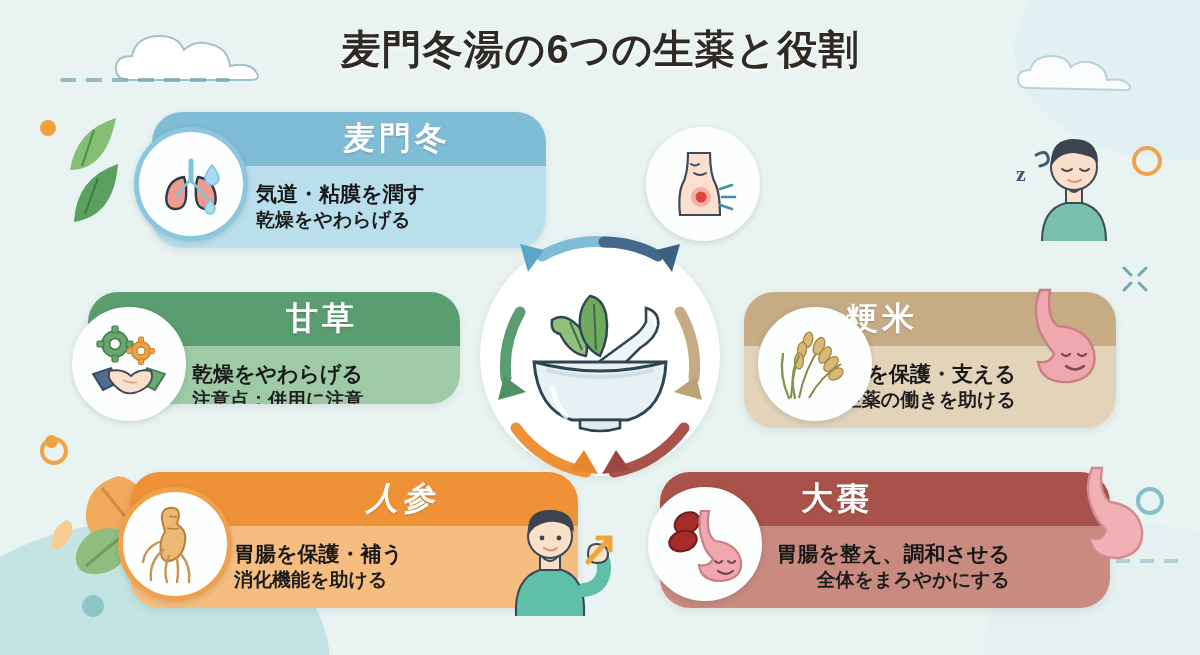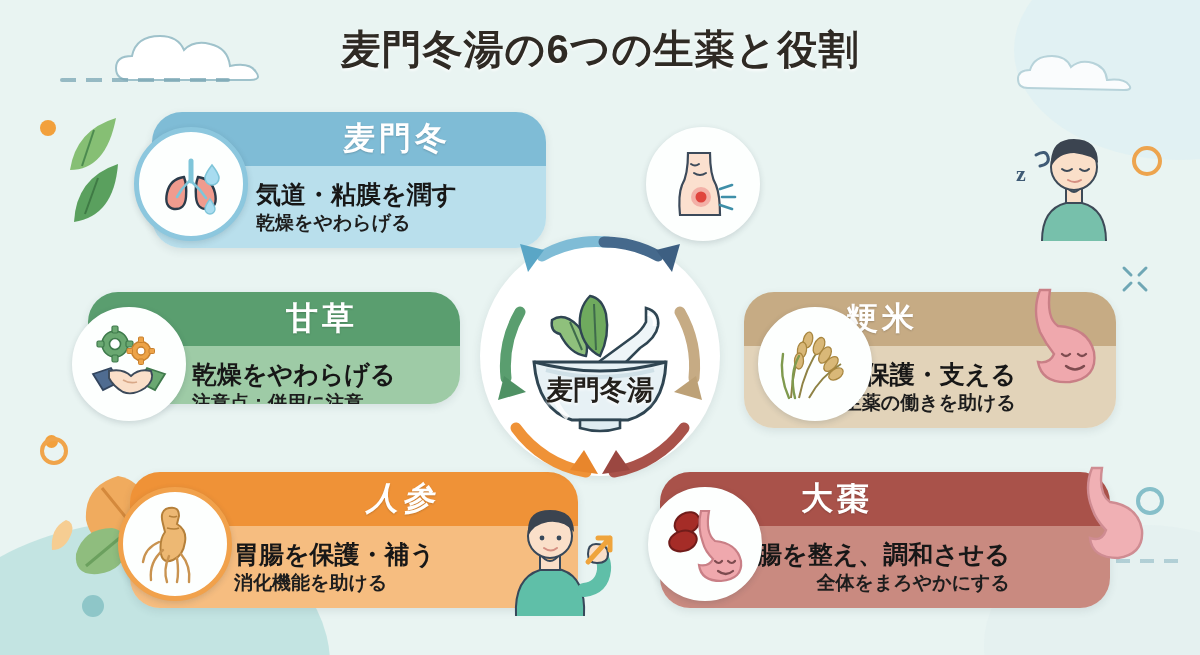--- a/index.html
+++ b/index.html
@@ -46,21 +46,21 @@
     text-shadow:0 2px 3px rgba(255,255,255,.85);
   }
 
   
   .card{position:absolute;border-radius:30px;overflow:hidden;
         box-shadow:0 3px 8px rgba(40,60,70,.10);}
   .card .hd{height:54px;display:flex;align-items:center;justify-content:center;}
   .card .hd span{color:#ffffff;font-size:32px;font-weight:bold;letter-spacing:4px;
         text-shadow:0 1px 2px rgba(0,0,0,.18);}
   .card .bd{height:82px;display:flex;flex-direction:column;justify-content:center;}
-  .card .main{font-size:25px;font-weight:bold;color:#171717;line-height:1.12;}
+  .card .main{font-size:21px;font-weight:bold;color:#171717;line-height:1.12;}
   .card .sub{font-size:19px;font-weight:bold;color:#1d1d1d;line-height:1.2;margin-top:4px;}
 
   
   .card.left .hd{padding-left:96px;}
   .card.left .bd{padding-left:104px;}
   
   .card.right .hd{padding-right:96px;}
   .card.right .bd{padding-right:100px;text-align:right;align-items:flex-end;}
 
   
@@ -365,17 +365,16 @@
       <path d="M104 74 Q92 82 88 96" fill="none" stroke="#2f4552" stroke-width="2.4"></path>
       <path d="M130 34 q14 4 12 18 q-2 12-18 22 L96 102 q-10 4-14-4 q-4-8 6-14 l30-22 q8-6 12-14 Z" fill="#eef5f8" stroke="#2f4552" stroke-width="2.6"></path>
       <path d="M132 40 q8 2 6 12" fill="none" stroke="#ffffff" stroke-width="3"></path>
       <path d="M18 88 h132 q-2 48-38 58 h-56 Q22 136 18 88 Z" fill="#e7f1f5" stroke="#2f4552" stroke-width="3"></path>
       <path d="M18 88 q66 18 132 0" fill="none" stroke="#2f4552" stroke-width="3"></path>
       <path d="M30 96 q54 14 108 0" fill="none" stroke="#cfe0e7" stroke-width="4"></path>
       <path d="M64 146 h40 v8 q-20 6-40 0 Z" fill="#dfecf1" stroke="#2f4552" stroke-width="2.6"></path>
       <path d="M36 112 q4 22 16 32" fill="none" stroke="#ffffff" stroke-width="5" opacity=".8"></path>
     </svg>
 
-    <div class="center-label">麦門冬湯</div>
   </div>
 
 
 </div>
 
 </body></html>

